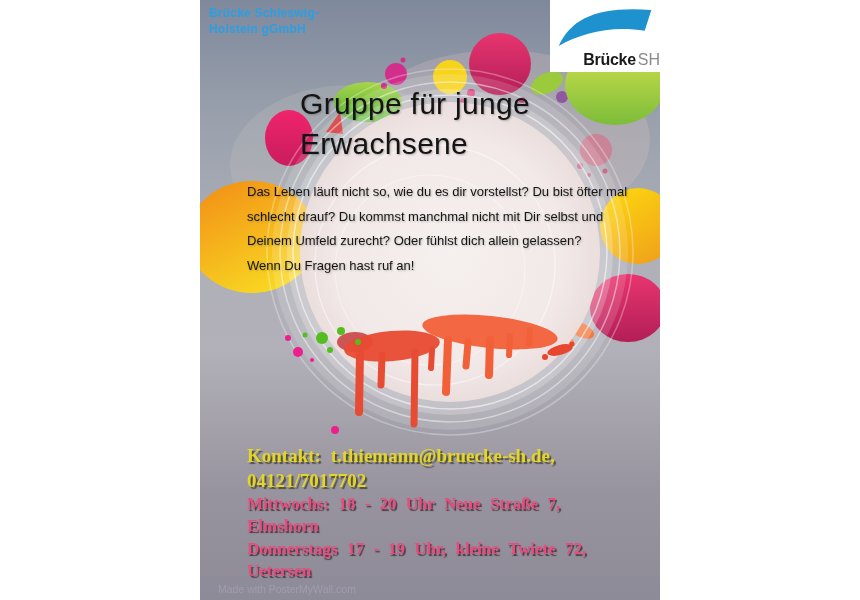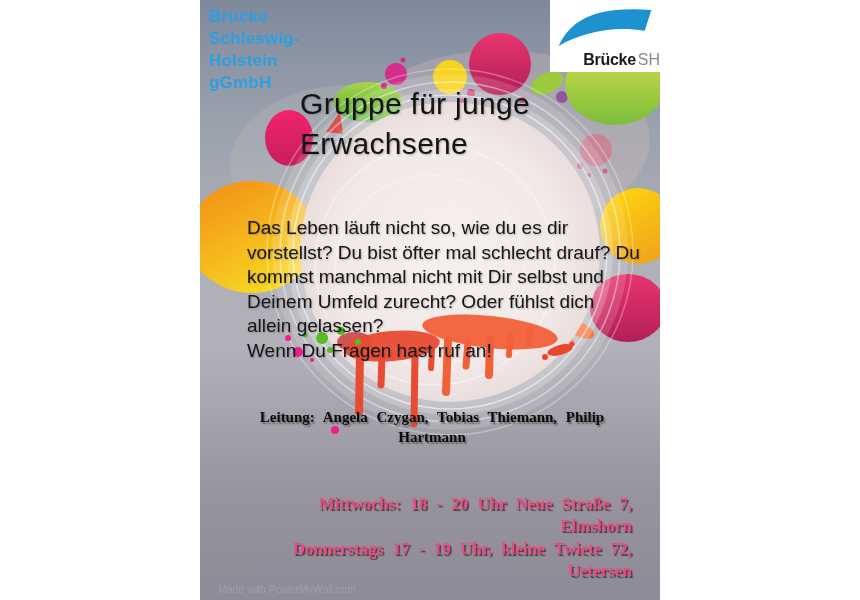--- a/index.html
+++ b/index.html
@@ -5,52 +5,52 @@
   html, body { margin:0; padding:0; background:#ffffff; }
   body { width:860px; height:600px; overflow:hidden; font-family:"Liberation Sans", sans-serif; }
   .page { position:relative; width:860px; height:600px; background:#ffffff; }
   .poster {
     position:absolute; left:200px; top:0; width:460px; height:600px; overflow:hidden;
     background: linear-gradient(180deg, #7f899c 0%, #9aa1ad 20%, #afb0b8 44%, #b2b0b8 58%, #97949f 82%, #8e8b98 100%);
   }
   .art { position:absolute; left:0; top:0; width:460px; height:600px; }
   .org {
     position:absolute; left:9px; top:6px; width:132px;
-    font-size:17px; font-weight:bold; color:#2b9fe2; line-height:1.3; letter-spacing:0.2px;
+    font-size:12px; font-weight:bold; color:#2b9fe2; line-height:1.3; letter-spacing:0.2px;
   }
   .logo { position:absolute; top:0; right:0; width:110px; height:72px; background:#ffffff; z-index:4; }
   .logo .wave { position:absolute; top:2px; left:3px; }
   .logo-text { position:absolute; bottom:3px; right:0; white-space:nowrap; font-size:16px; }
   .logo-bold { font-weight:bold; color:#1a1a1a; letter-spacing:-0.3px; }
   .logo-light { color:#8a8a8a; font-weight:400; margin-left:2px; }
   .title {
     position:absolute; left:100px; top:84px; width:330px; margin:0; text-align:left;
     font-size:30px; font-weight:400; color:#141414; line-height:1.33; letter-spacing:0.3px;
     text-shadow:1px 1px 2px rgba(60,60,60,0.35); z-index:3;
   }
   .body-text {
     position:absolute; left:47px; top:180px; width:395px;
-    font-size:19px; line-height:24.5px; color:#151515;
-    text-shadow:1px 1px 2px rgba(60,60,60,0.3); z-index:3;margin-top:36px;
+    font-size:13px; line-height:24.5px; color:#151515;
+    text-shadow:1px 1px 2px rgba(60,60,60,0.3); z-index:3;
   }
   .body-text p { margin:0; }
   .leitung {
     position:absolute; left:34px; top:408px; width:396px; text-align:center;
     font-family:"Liberation Serif", serif; font-weight:bold; font-size:15px; color:#0b0b0b;
     word-spacing:5px; line-height:1.3; text-shadow:1.5px 1.5px 1.5px rgba(96,96,100,0.9); z-index:3;
   }
   .kontakt {
     position:absolute; left:47px; top:444px; width:385px;
     font-family:"Liberation Serif", serif; font-weight:bold; font-size:19px; color:#e3d52a;
     word-spacing:5px; line-height:1.3; text-shadow:2px 2px 1px rgba(75,72,50,0.9); z-index:3;
   }
   .sched {
     position:absolute; left:47px; width:385px;
     font-family:"Liberation Serif", serif; font-weight:bold; font-size:17px; color:#e64d7e;
-    word-spacing:5px; line-height:1.32; text-shadow:1.5px 2px 1px rgba(70,45,55,0.85); z-index:3;text-align:right;
+    word-spacing:5px; line-height:1.32; text-shadow:1.5px 2px 1px rgba(70,45,55,0.85); z-index:3;
   }
   .s1 { top:493px; }
   .s2 { top:538px; }
   .watermark { position:absolute; left:18px; bottom:5px; font-size:10.5px; color:#a19cb0; z-index:3; }
 </style>
 </head>
 <body>
 
 <div class="page">
   <div class="poster">
@@ -161,19 +161,19 @@
       </div>
     </div>
 
     <h1 class="title">Gruppe für junge Erwachsene</h1>
 
     <div class="body-text">
       <p>Das Leben läuft nicht so, wie du es dir vorstellst? Du bist öfter mal schlecht drauf? Du kommst manchmal nicht mit Dir selbst und Deinem Umfeld zurecht? Oder fühlst dich allein gelassen?</p>
       <p>Wenn Du Fragen hast ruf an!</p>
     </div>
 
-    <div class="leitung">Leitung: Angela Czygan, Tobias Thiemann, Philip Hartmann</div>
+    <div class="kontakt">Kontakt: t.thiemann@bruecke-sh.de, 04121/7017702</div>
     <div class="sched s1">Mittwochs: 18 - 20 Uhr Neue Straße 7, Elmshorn</div>
     <div class="sched s2">Donnerstags 17 - 19 Uhr, kleine Twiete 72, Uetersen</div>
 
     <div class="watermark">Made with PosterMyWall.com</div>
   </div>
 </div>
 
 </body></html>

